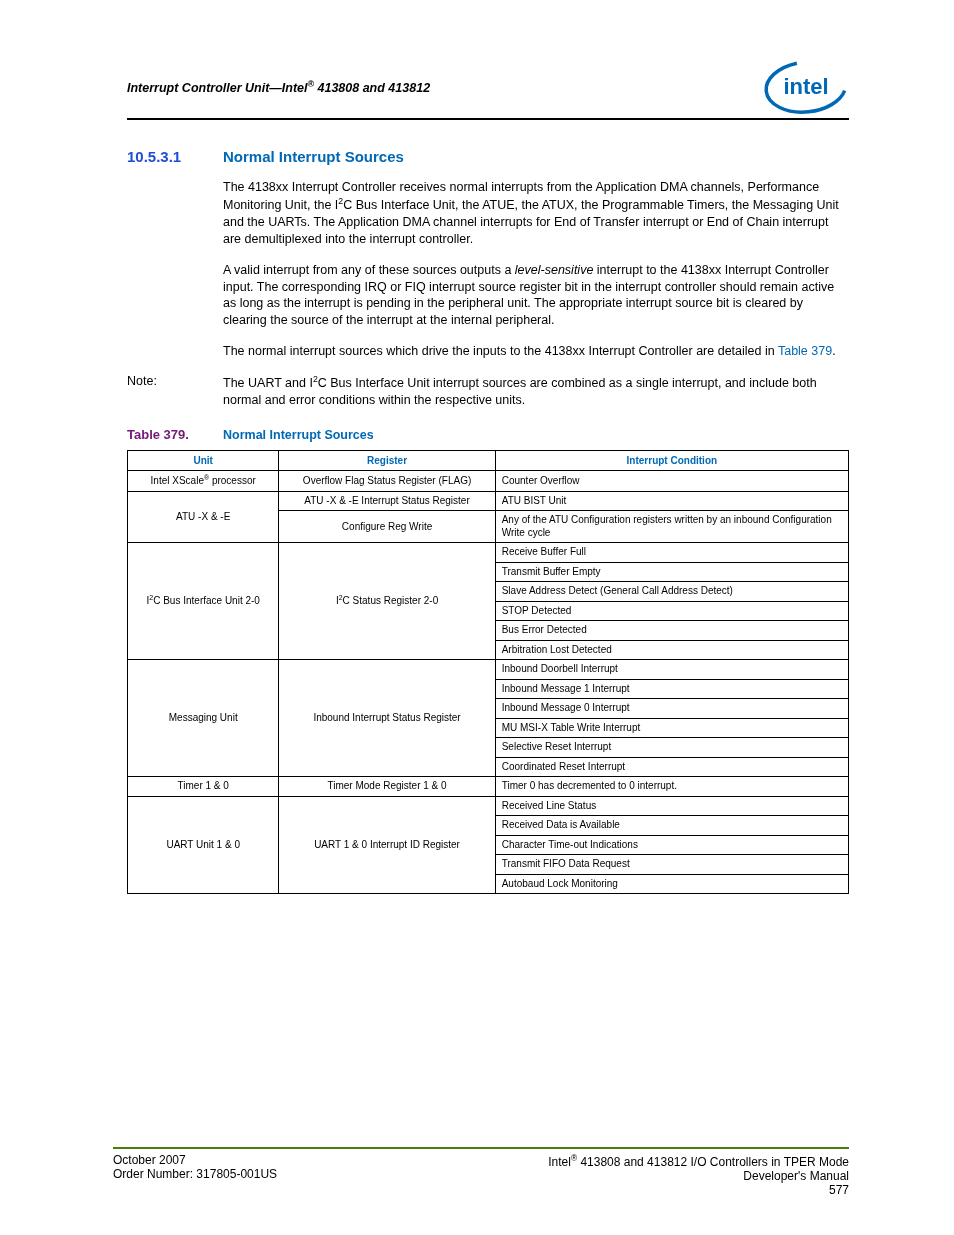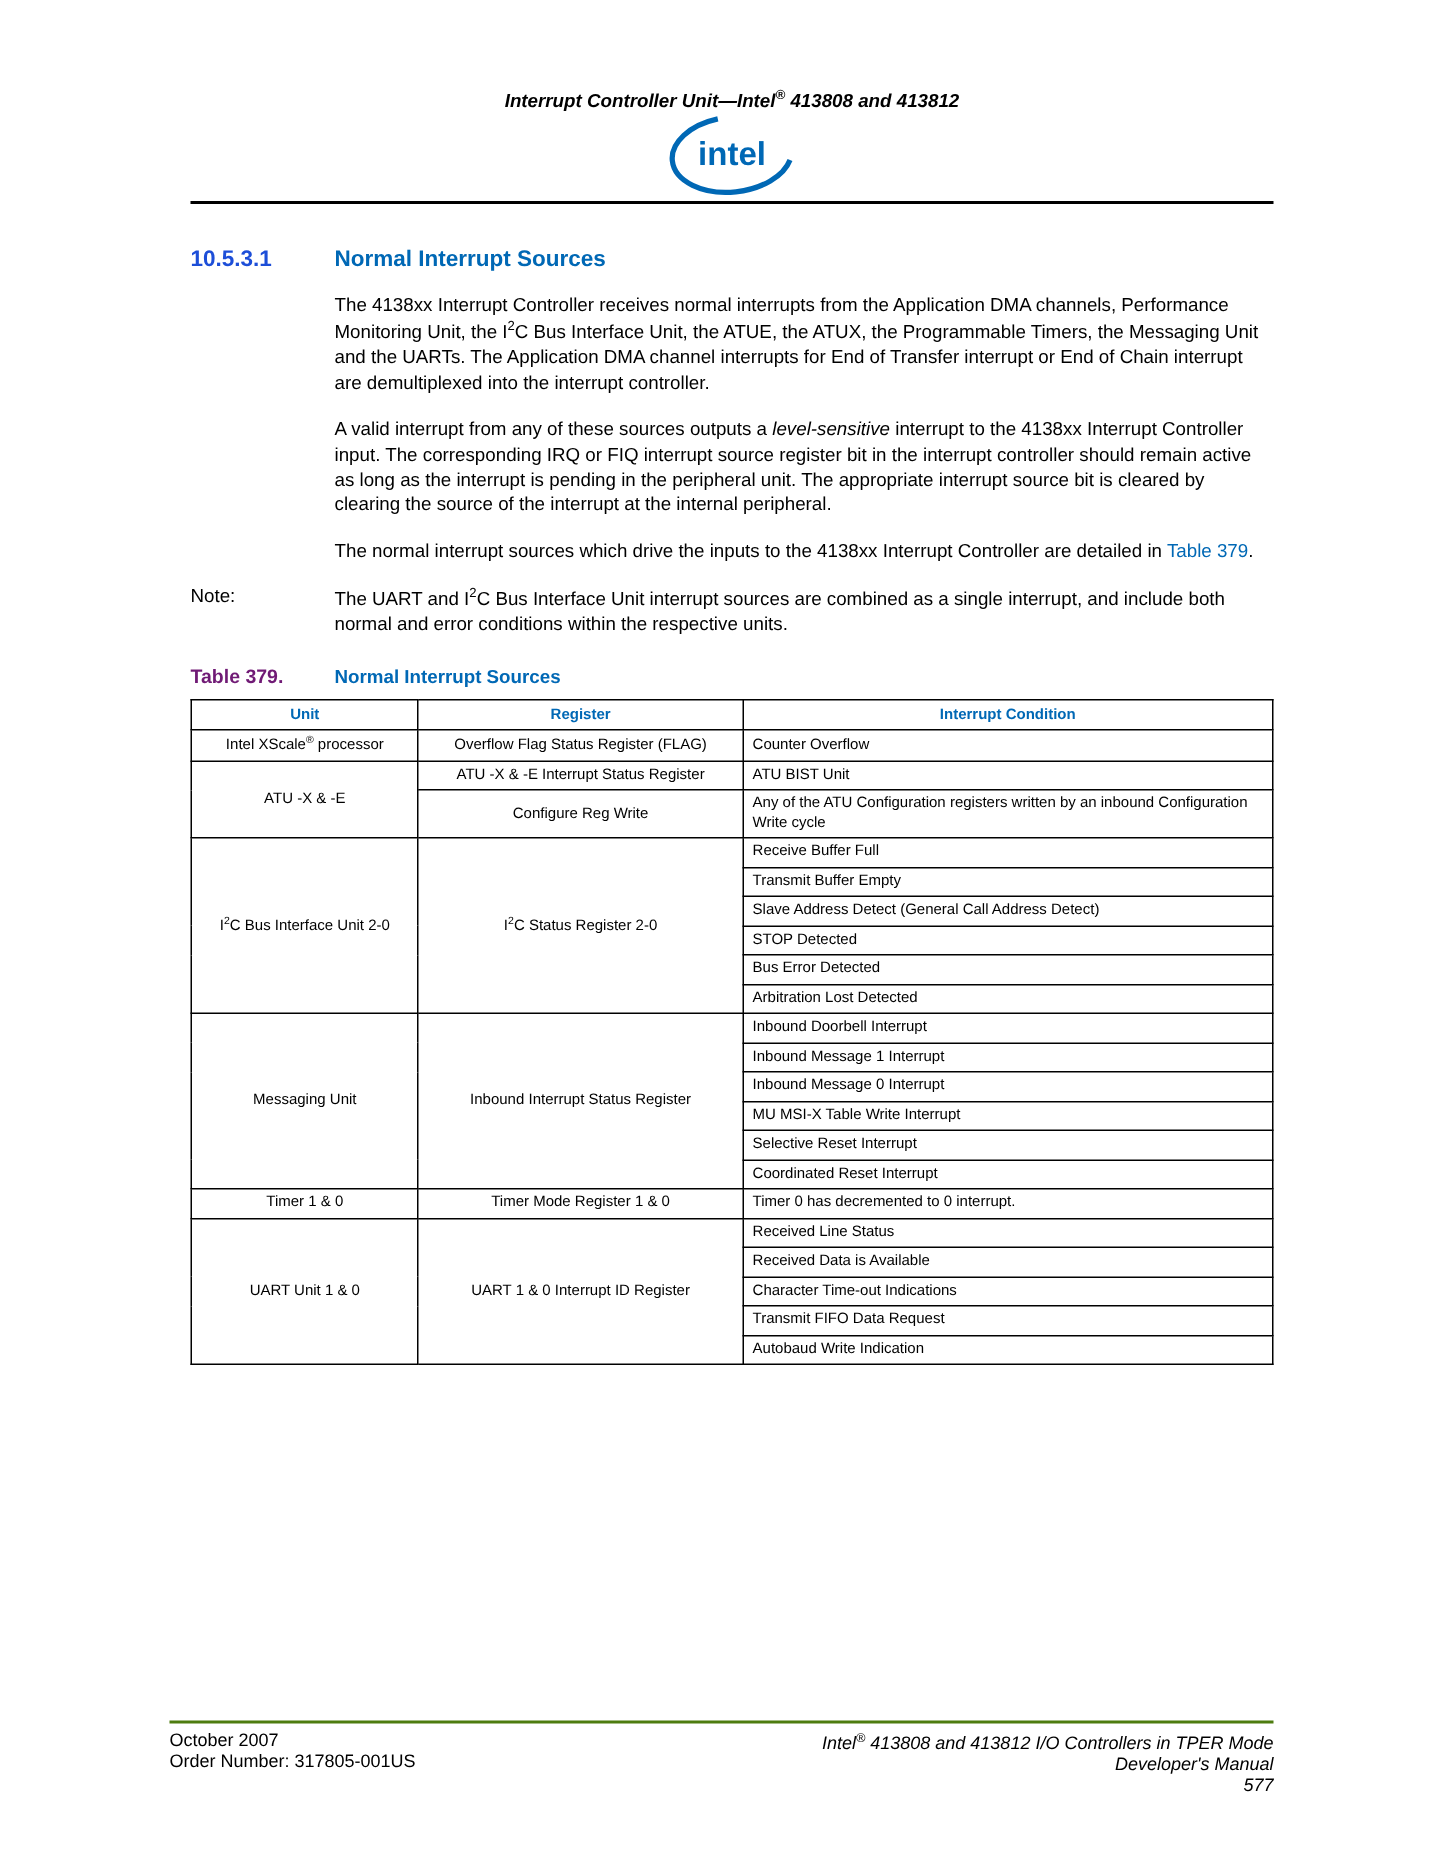--- a/index.html
+++ b/index.html
@@ -13,21 +13,20 @@
       position: relative;
       padding: 58px 105px 58px 127px;
     }
     .header-row {
       display: flex;
       justify-content: space-between;
       align-items: center;
       border-bottom: 2px solid #000;
       padding-bottom: 2px;
       margin-bottom: 28px;
-      flex-direction: column;
     }
     .header-title {
       font-style: italic;
       font-weight: bold;
       font-size: 12.5px;
     }
     .logo-wrap {
       display: flex;
       align-items: center;
       justify-content: center;
@@ -106,21 +105,21 @@
       position: absolute;
       bottom: 38px;
       left: 113px;
       right: 105px;
       border-top: 2px solid #4d7c0f;
       padding-top: 4px;
       display: flex;
       justify-content: space-between;
       font-size: 12px;
     }
-    .footer-right { text-align: right; font-style: italic; }
+    .footer-right { text-align: right; }
     .italic { font-style: italic; }
   </style>
 </head>
 <body>
 
 <div class="header-row">
   <div class="header-title">
     <span>Interrupt Controller Unit—Intel</span><span class="sup">®</span><span> 413808 and 413812</span>
   </div>
   <div class="logo-wrap">
@@ -241,21 +240,21 @@
     <tr>
         <td>Received Data is Available</td>
       </tr>
     <tr>
         <td>Character Time-out Indications</td>
       </tr>
     <tr>
         <td>Transmit FIFO Data Request</td>
       </tr>
     <tr>
-        <td>Autobaud Write Indication</td>
+        <td>Autobaud Lock Monitoring</td>
       </tr>
   </tbody>
 </table>
 
 <div class="footer">
   <div>
     <div>October 2007</div>
     <div>Order Number: 317805-001US</div>
   </div>
   <div class="footer-right">

